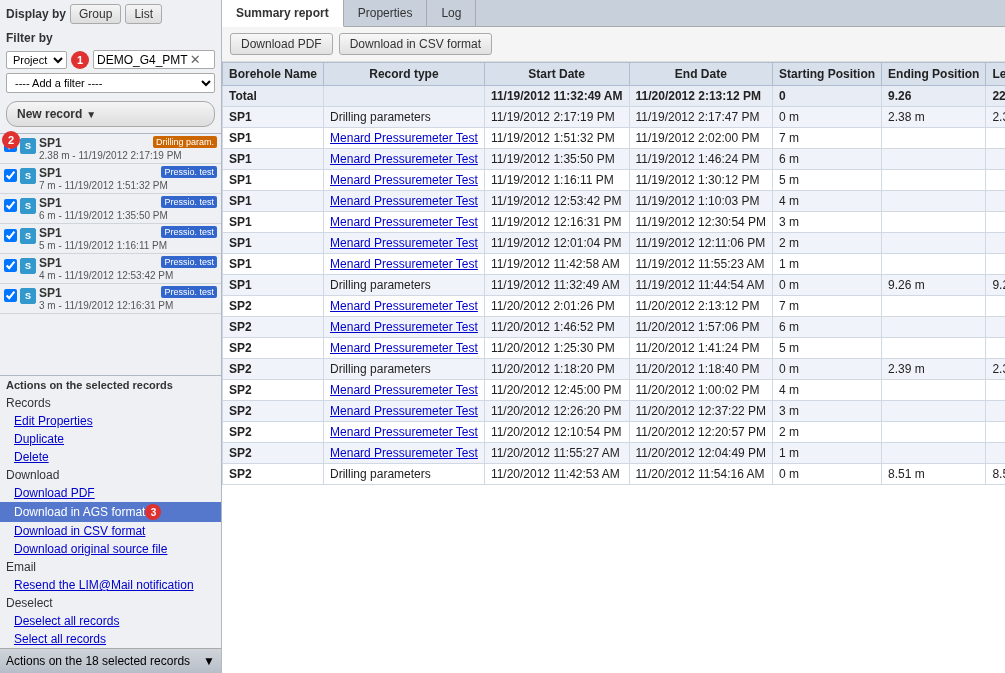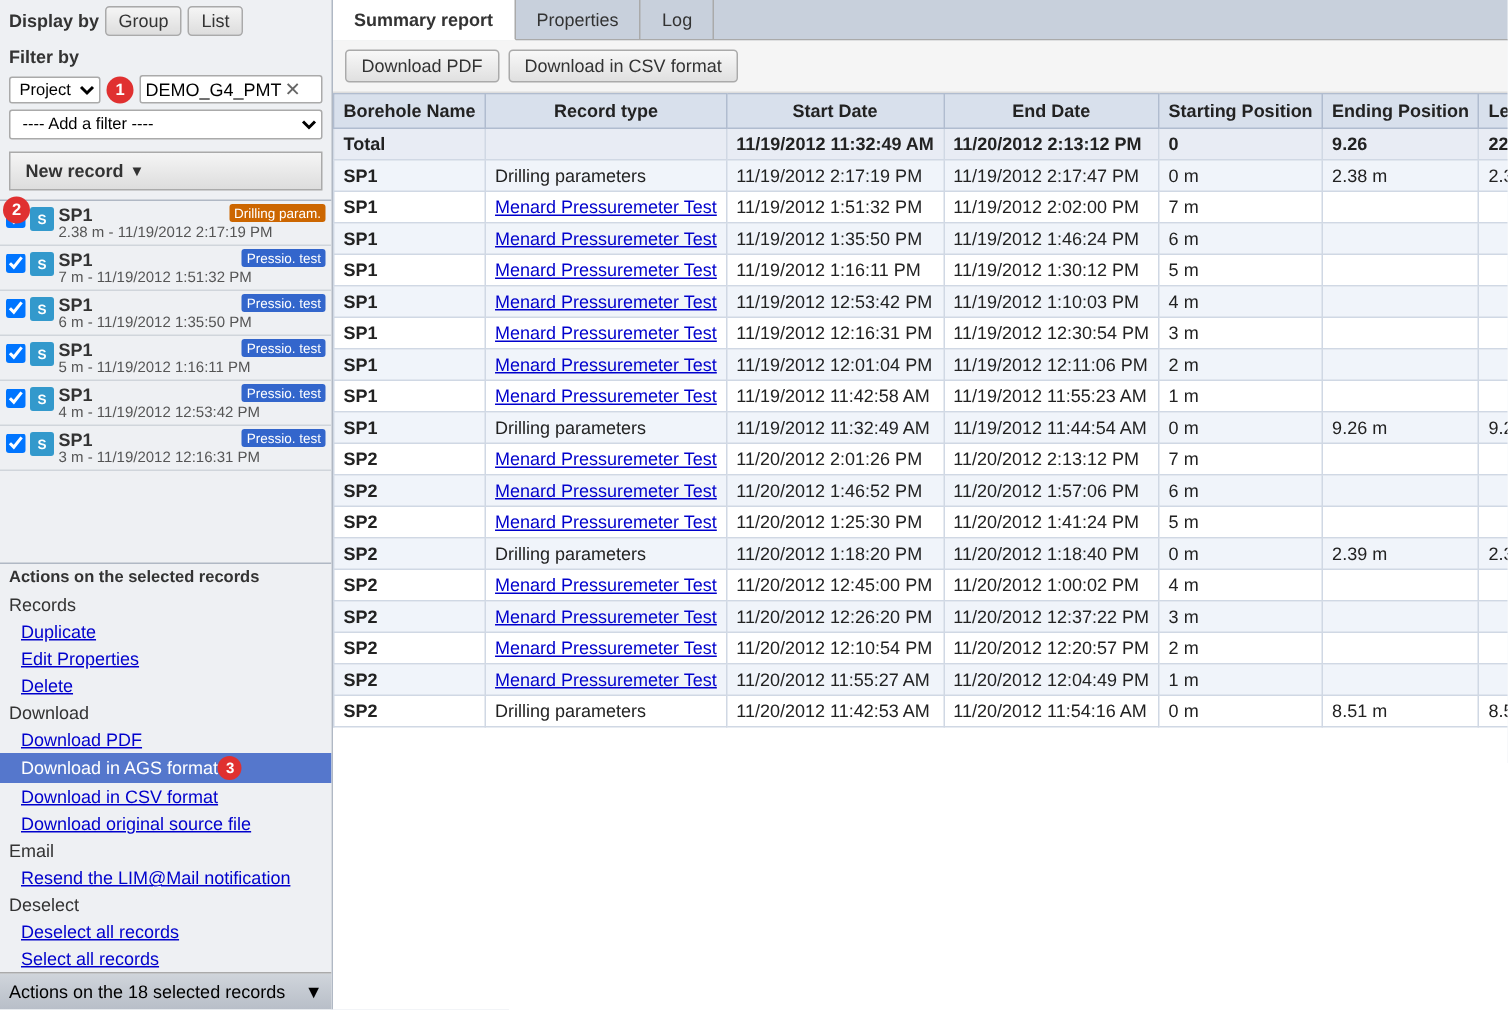--- a/index.html
+++ b/index.html
@@ -102,21 +102,21 @@
       padding: 2px 4px;
       border-radius: 2px;
       font-size: 11px;
     }
 
     .new-record-btn {
       margin: 6px 6px 4px;
       border: 1px solid #aaa;
       background: linear-gradient(to bottom, #f5f5f5, #ddd);
       padding: 5px 10px;
-      border-radius: 0;
+      border-radius: 11px;
       cursor: pointer;
       color: #333;
       font-weight: bold;
       text-align: left;
       display: flex; align-items: center; gap: 4px;
     }
 
     
     .records-list {
       flex: 1;
@@ -379,22 +379,22 @@
         <span class="record-badge badge-press">Pressio. test</span>
         <div class="record-title">SP1</div>
         <div class="record-sub">3 m - 11/19/2012 12:16:31 PM</div>
       </div>
     </div>
   </div>
 
   <div class="bottom-actions">
     <div class="actions-header">Actions on the selected records</div>
     <div class="action-group-label">Records</div>
+    <div class="action-item">Edit Properties</div>
     <div class="action-item">Duplicate</div>
-    <div class="action-item">Edit Properties</div>
     <div class="action-item">Delete</div>
     <div class="action-group-label">Download</div>
     <div class="action-item">Download PDF</div>
     <div class="action-item highlighted" style="display:flex; align-items:center; ">
       <span>Download in AGS format</span>
       <div class="circle-badge" style="background:#e03030; width:16px; height:16px; font-size:10px;">3</div>
     </div>
     <div class="action-item">Download in CSV format</div>
     <div class="action-item">Download original source file</div>
     <div class="action-group-label">Email</div>

